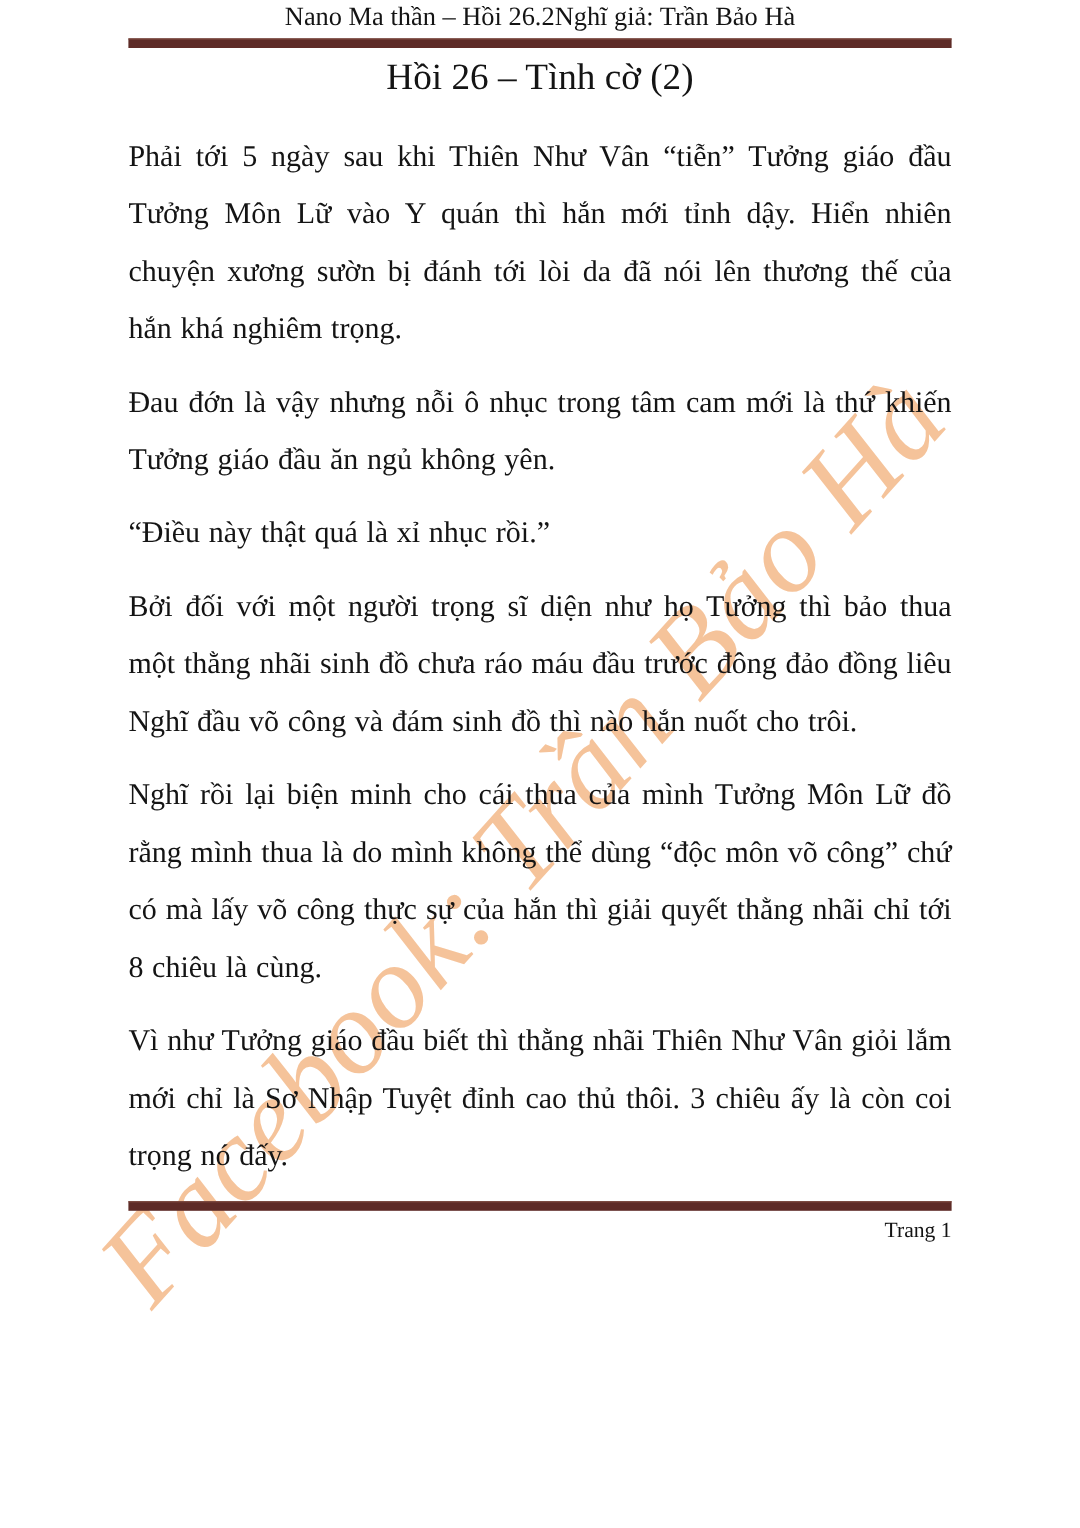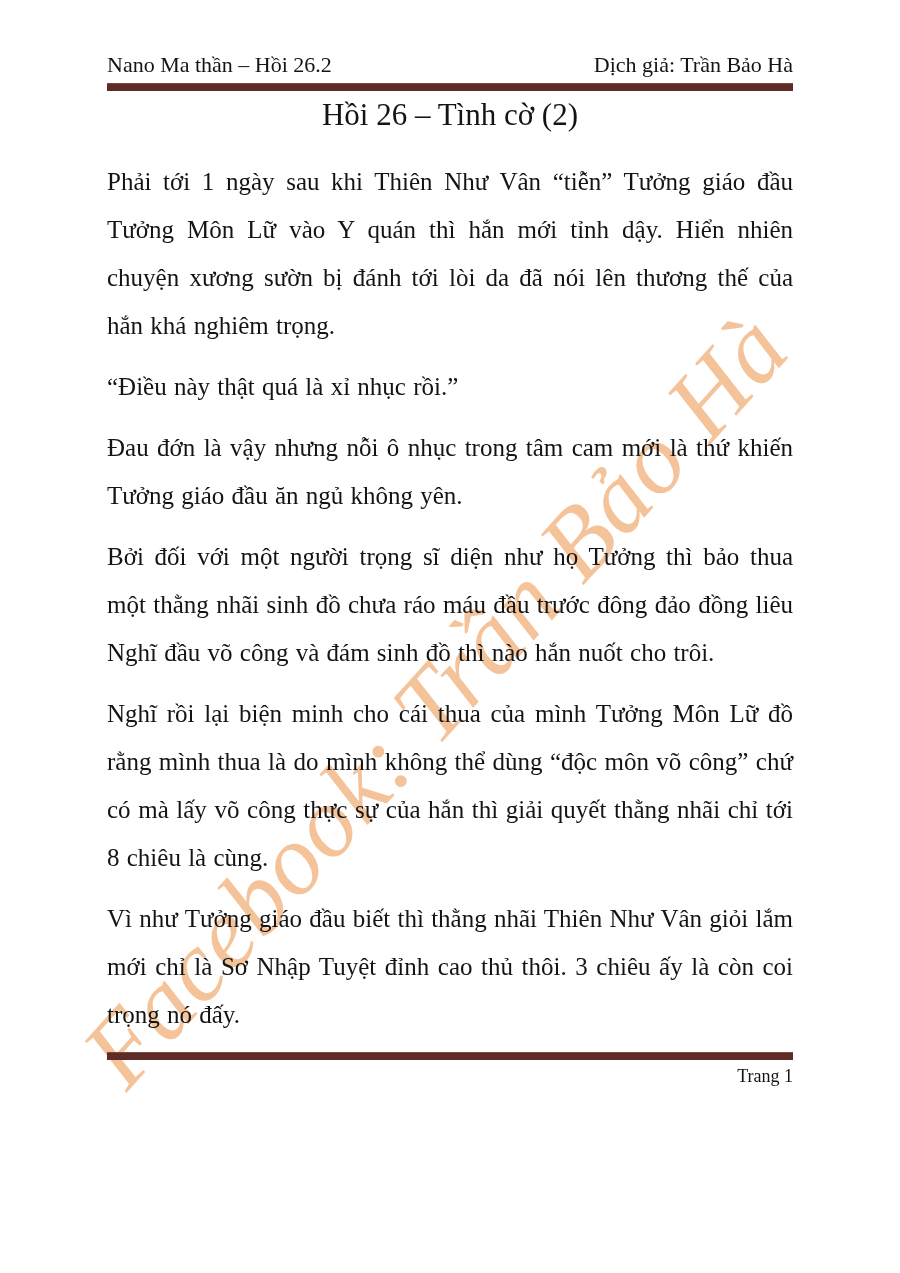--- a/index.html
+++ b/index.html
@@ -24,23 +24,22 @@
     letter-spacing:1px;
     user-select:none;
   }
   .page {
     position:relative;
     z-index:1;
     padding:0 107px;
   }
   .header-row {
     display:flex;
-    justify-content:space-between;
+    justify-content:center;
     align-items:flex-end;
-    padding-top:51px;
     font-size:22px;
     line-height:27px;
   }
   .rule {
     height:7px;
     background:#5e2b27;
     border-top:1px solid #7d4a3f;
     margin-top:5px;
   }
   .doc-title {
@@ -68,31 +67,31 @@
 </style>
 </head>
 <body>
 
 <div class="watermark">Facebook: Trần Bảo Hà</div>
 
 <div class="page">
 
   <div class="header-row">
     <span>Nano Ma thần – Hồi 26.2</span>
-    <span>Dịch giả: Trần Bảo Hà</span>
+    <span>Nghĩ giả: Trần Bảo Hà</span>
   </div>
 
   <div class="rule"></div>
 
   <h1 class="doc-title">Hồi 26 – Tình cờ (2)</h1>
 
   <div class="body-text">
-    <p class="para">Phải tới 1 ngày sau khi Thiên Như Vân “tiễn” Tưởng giáo đầu Tưởng Môn Lữ vào Y quán thì hắn mới tỉnh dậy. Hiển nhiên chuyện xương sườn bị đánh tới lòi da đã nói lên thương thế của hắn khá nghiêm trọng.</p>
+    <p class="para">Phải tới 5 ngày sau khi Thiên Như Vân “tiễn” Tưởng giáo đầu Tưởng Môn Lữ vào Y quán thì hắn mới tỉnh dậy. Hiển nhiên chuyện xương sườn bị đánh tới lòi da đã nói lên thương thế của hắn khá nghiêm trọng.</p>
+    <p class="para">Đau đớn là vậy nhưng nỗi ô nhục trong tâm cam mới là thứ khiến Tưởng giáo đầu ăn ngủ không yên.</p>
     <p class="para">“Điều này thật quá là xỉ nhục rồi.”</p>
-    <p class="para">Đau đớn là vậy nhưng nỗi ô nhục trong tâm cam mới là thứ khiến Tưởng giáo đầu ăn ngủ không yên.</p>
     <p class="para">Bởi đối với một người trọng sĩ diện như họ Tưởng thì bảo thua một thằng nhãi sinh đồ chưa ráo máu đầu trước đông đảo đồng liêu Nghĩ đầu võ công và đám sinh đồ thì nào hắn nuốt cho trôi.</p>
     <p class="para">Nghĩ rồi lại biện minh cho cái thua của mình Tưởng Môn Lữ đồ rằng mình thua là do mình không thể dùng “độc môn võ công” chứ có mà lấy võ công thực sự của hắn thì giải quyết thằng nhãi chỉ tới 8 chiêu là cùng.</p>
     <p class="para">Vì như Tưởng giáo đầu biết thì thằng nhãi Thiên Như Vân giỏi lắm mới chỉ là Sơ Nhập Tuyệt đỉnh cao thủ thôi. 3 chiêu ấy là còn coi trọng nó đấy.</p>
   </div>
 
   <div class="rule footer-rule"></div>
 
   <div class="footer-row">
     <span>Trang 1</span>
   </div>

